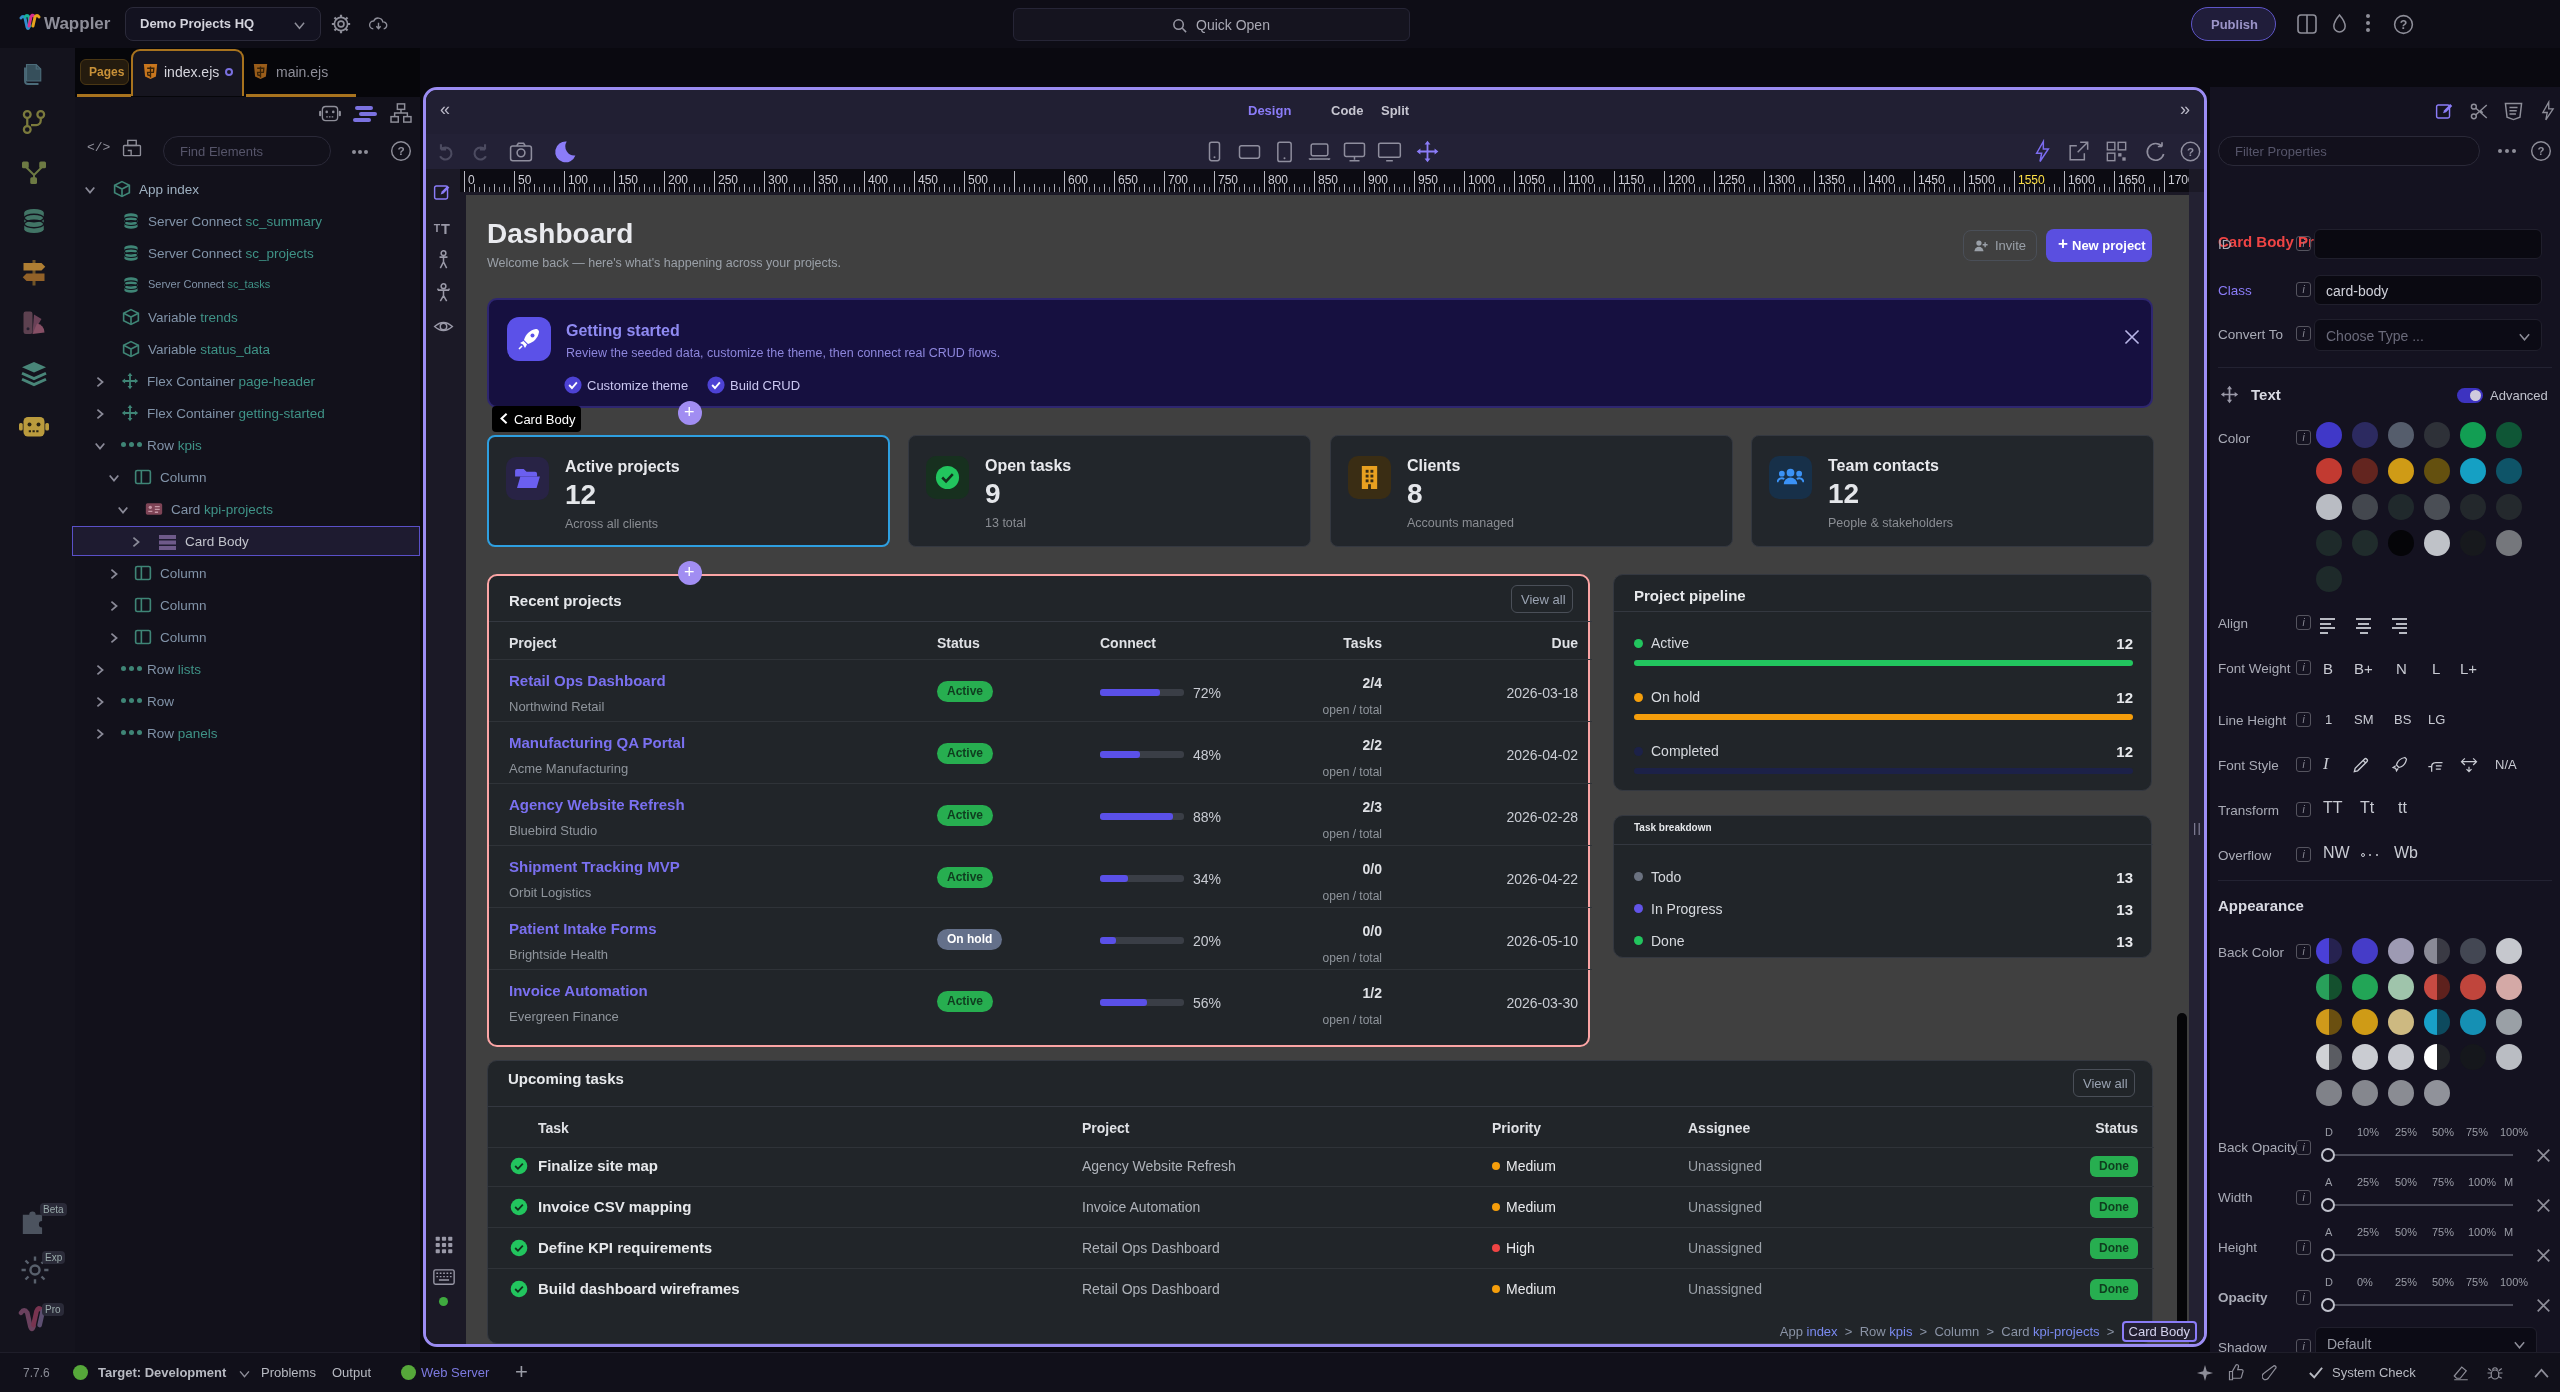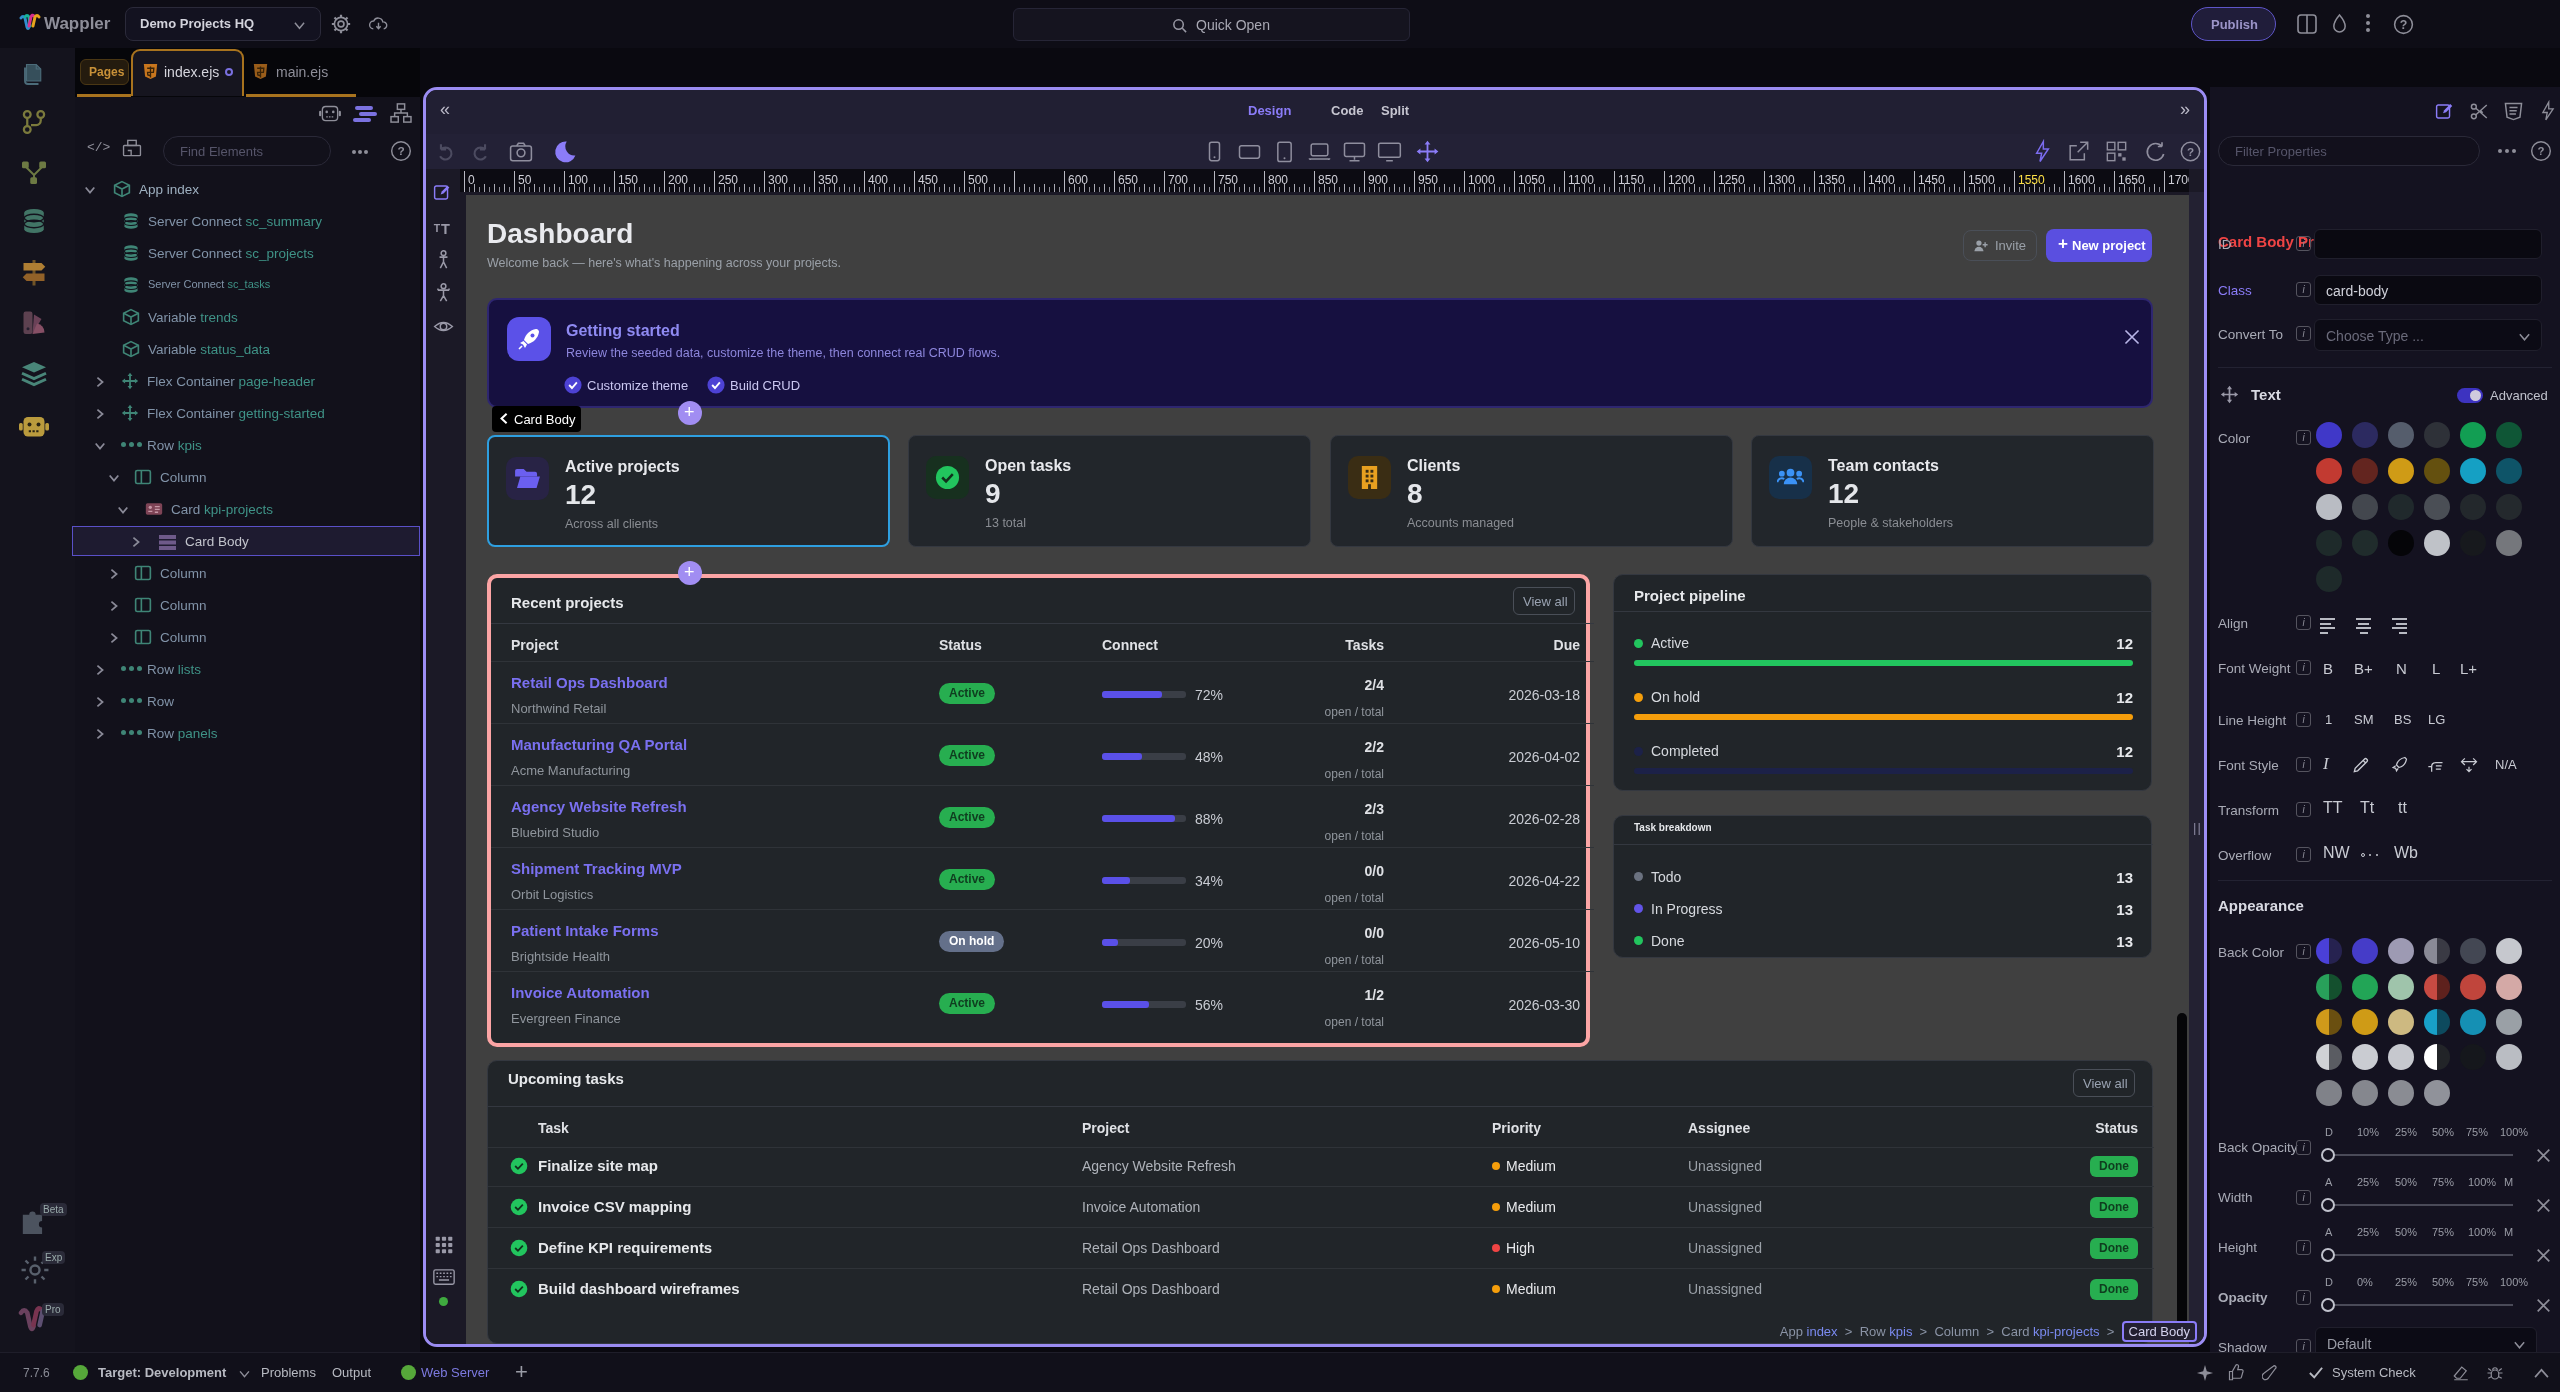--- a/index.html
+++ b/index.html
@@ -915,21 +915,21 @@
             <circle cx="5" cy="9" r="3" fill="#3b92f6"></circle>
             <path d="M0.5 18 a4.5 4.5 0 0 1 7 -3.5" stroke="#3b92f6" stroke-width="2" fill="none"></path>
             <circle cx="23" cy="9" r="3" fill="#3b92f6"></circle>
             <path d="M20.5 14.5 a4.5 4.5 0 0 1 7 3.5" stroke="#3b92f6" stroke-width="2" fill="none"></path>
           </svg>
         </div>
  <div class="abs" style="left:76px;top:21px;font-size:16px;font-weight:bold;color:#e8e9ed;">Team contacts</div>
  <div class="abs" style="left:76px;top:42px;font-size:28px;font-weight:bold;color:#e4e6ea;">12</div>
  <div class="abs" style="left:76px;top:80px;font-size:12.5px;color:#8a8d93;">People &amp; stakeholders</div>
 </div>
-<div class="abs" style="left:21px;top:379px;width:1103px;height:473px;background:#212529;border:4px solid #fca5a5;border-radius:10px;">
+<div class="abs" style="left:21px;top:379px;width:1103px;height:473px;background:#212529;border:2px solid #fca5a5;border-radius:10px;">
  <div class="abs" style="left:20px;top:16px;font-size:15px;font-weight:bold;color:#e6e8eb;">Recent projects</div>
  <div class="abs" style="left:1022px;top:9px;width:62px;height:28px;border:1px solid #4a4f58;border-radius:6px;">
           <div class="abs" style="left:9px;top:6px;font-size:13px;color:#9aa3b2;">View all</div>
         </div>
  <div class="abs" style="left:0;top:45px;width:1103px;height:1px;background:#343840;"></div>
  <div class="abs" style="left:20px;top:59px;font-size:14px;font-weight:bold;color:#dfe1e5;">Project</div>
  <div class="abs" style="left:448px;top:59px;font-size:14px;font-weight:bold;color:#dfe1e5;">Status</div>
  <div class="abs" style="left:611px;top:59px;font-size:14px;font-weight:bold;color:#dfe1e5;">Connect</div>
  <div class="abs" style="left:833px;top:59px;width:60px;text-align:right;font-size:14px;font-weight:bold;color:#dfe1e5;">Tasks</div>
  <div class="abs" style="left:1009px;top:59px;width:80px;text-align:right;font-size:14px;font-weight:bold;color:#dfe1e5;">Due</div>

